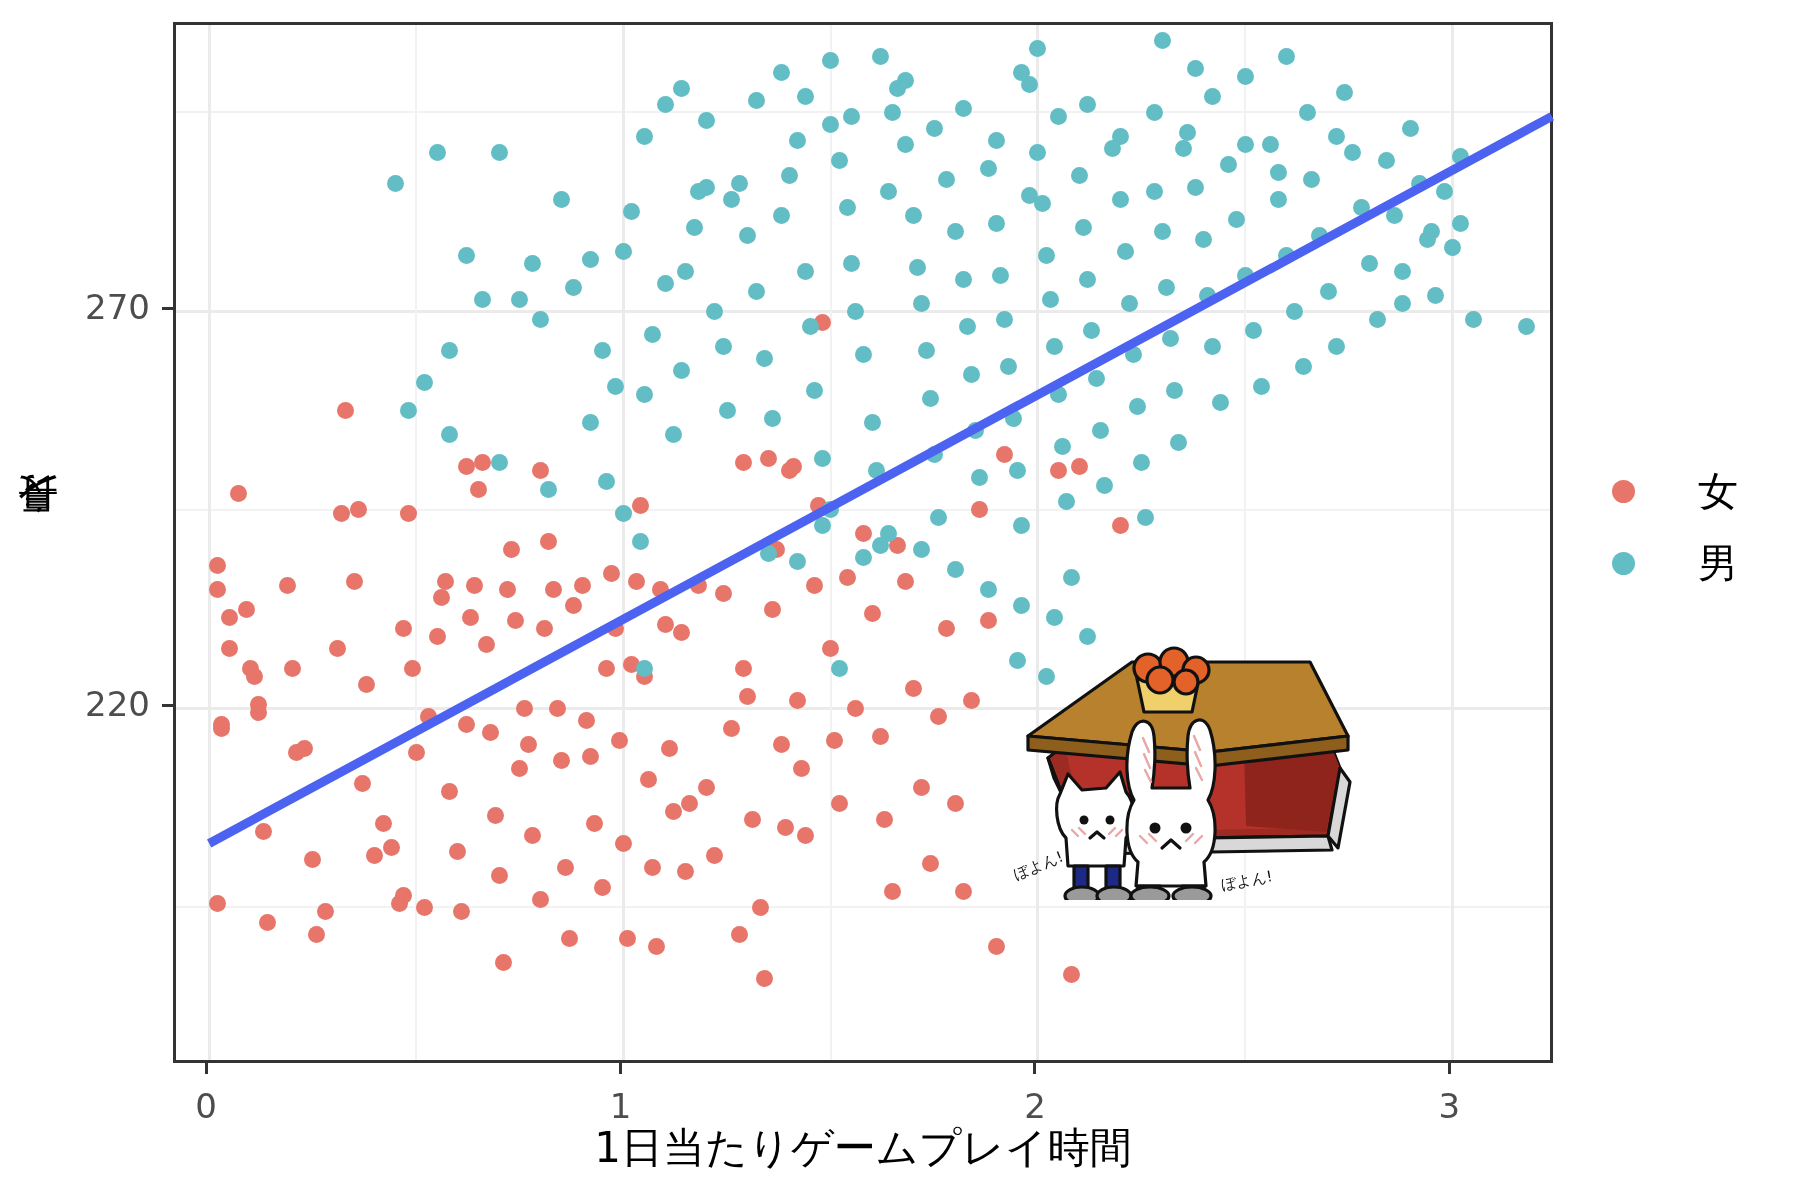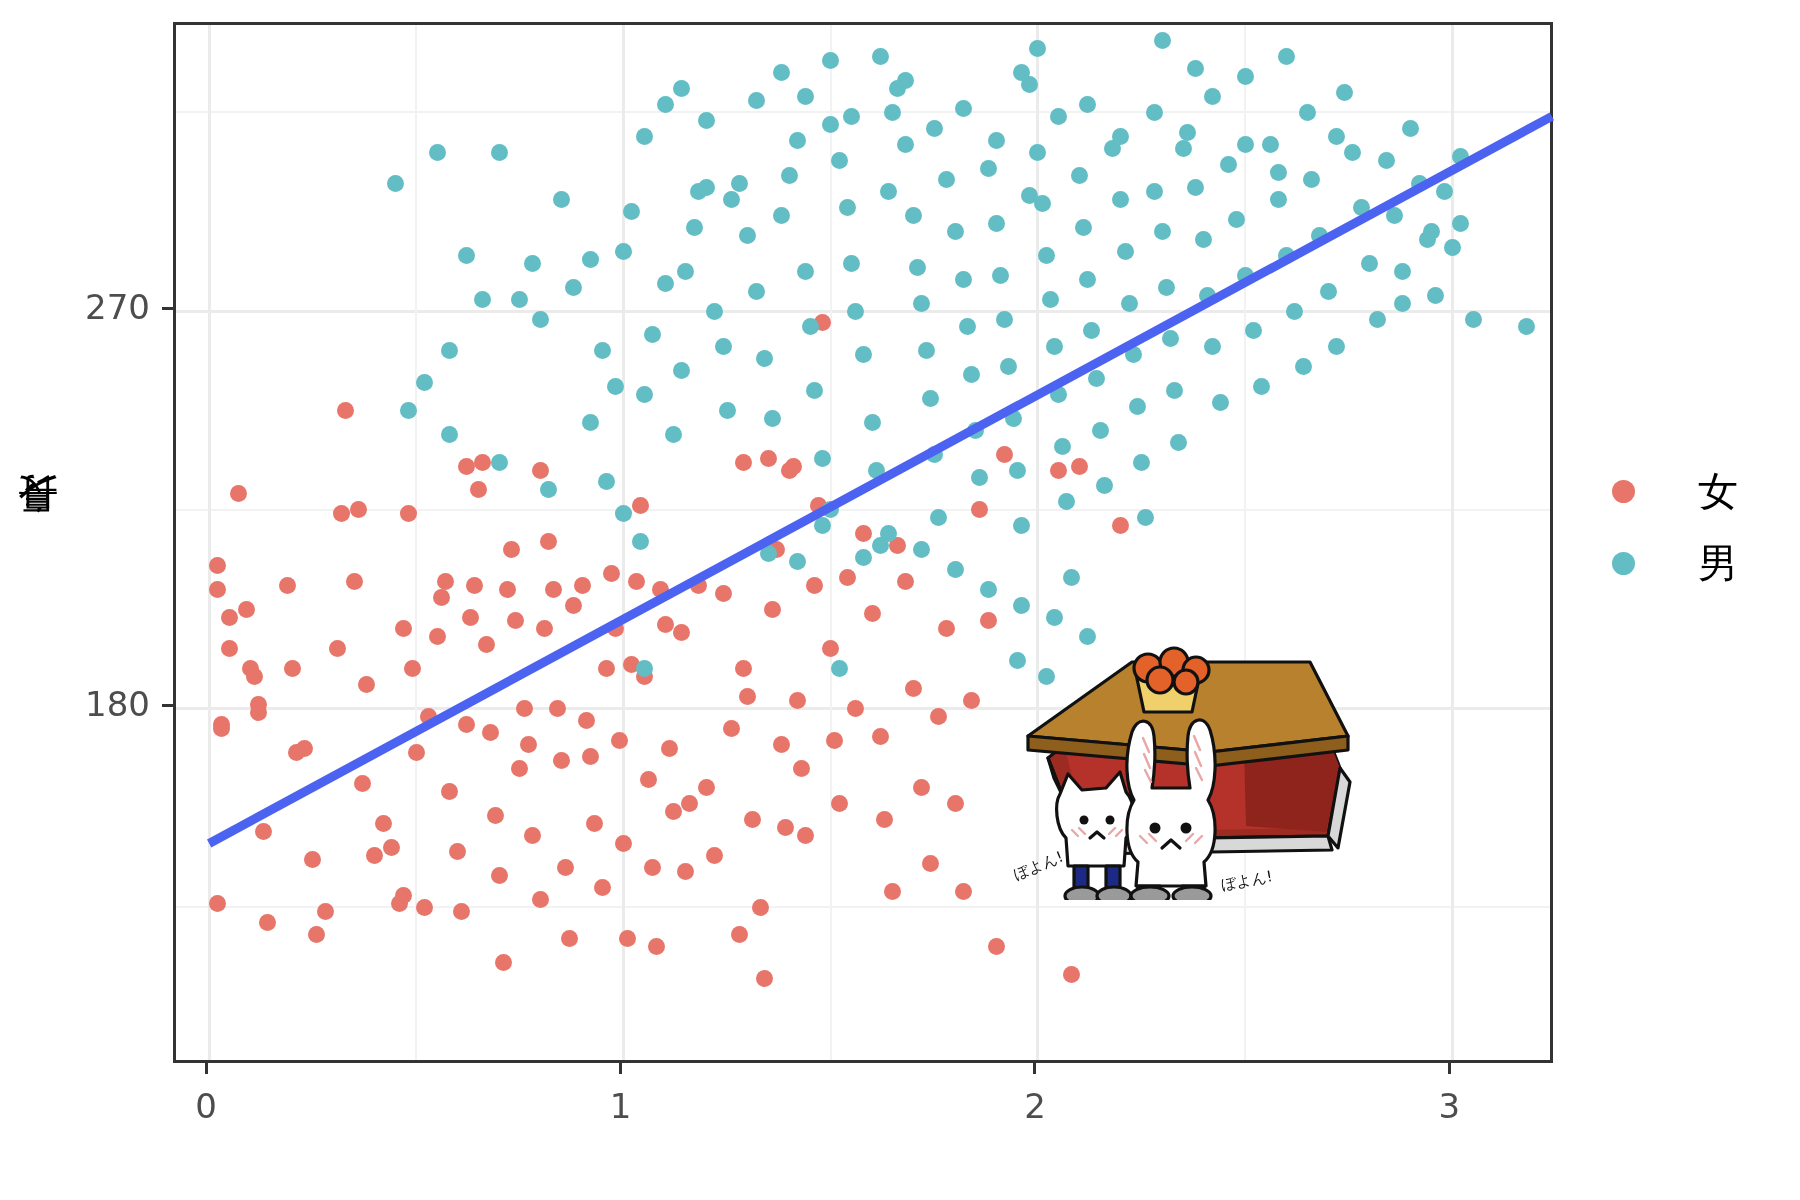--- a/index.html
+++ b/index.html
@@ -432,34 +432,35 @@
         <div class="pt" style="left: 1284.68px; top: 131.118px; background: rgb(98, 190, 196);"></div>
         <div class="pt" style="left: 1255.68px; top: 206.611px; background: rgb(98, 190, 196);"></div>
         <div class="pt" style="left: 1226.67px; top: 278.13px; background: rgb(98, 190, 196);"></div>
       </div>
     <svg id="fit" viewBox="0 0 1380 1041" width="1380" height="1041">
         <line x1="33.153153153153156" y1="818.4961832061069" x2="1375.855855855856" y2="91.38549618320553" stroke="#4C62F0" stroke-width="9"></line>
       </svg>
   </div>
 
   <div id="ticklayer">
-      <div class="ytick" style="top: 687.405px; left: 0px; width: 150px;">180</div>
+      <div class="ytick" style="top: 687.405px; left: 0px; width: 150px;">220</div>
       <div class="ytick-mark" style="top: 703.905px; left: 162px;"></div>
       <div class="ytick" style="top: 290.076px; left: 0px; width: 150px;">270</div>
       <div class="ytick-mark" style="top: 306.576px; left: 162px;"></div>
       <div class="xtick" style="left: 206.153px; top: 1089px;">0</div>
       <div class="xtick-mark" style="left: 204.653px; top: 1063px;"></div>
       <div class="xtick" style="left: 620.568px; top: 1089px;">1</div>
       <div class="xtick-mark" style="left: 619.068px; top: 1063px;"></div>
       <div class="xtick" style="left: 1034.98px; top: 1089px;">2</div>
       <div class="xtick-mark" style="left: 1033.48px; top: 1063px;"></div>
       <div class="xtick" style="left: 1449.4px; top: 1089px;">3</div>
       <div class="xtick-mark" style="left: 1447.9px; top: 1063px;"></div>
     </div>
 
+  <div id="xlab">1日当たりゲームプレイ時間</div>
 
   <div id="legend">
     <div class="leg-row">
       <span class="leg-key">
         <span class="leg-dot" id="legdot0" style="background: rgb(232, 117, 106);"></span>
       </span>
       <span class="leg-lab">女</span>
     </div>
     <div class="leg-row">
       <span class="leg-key">

